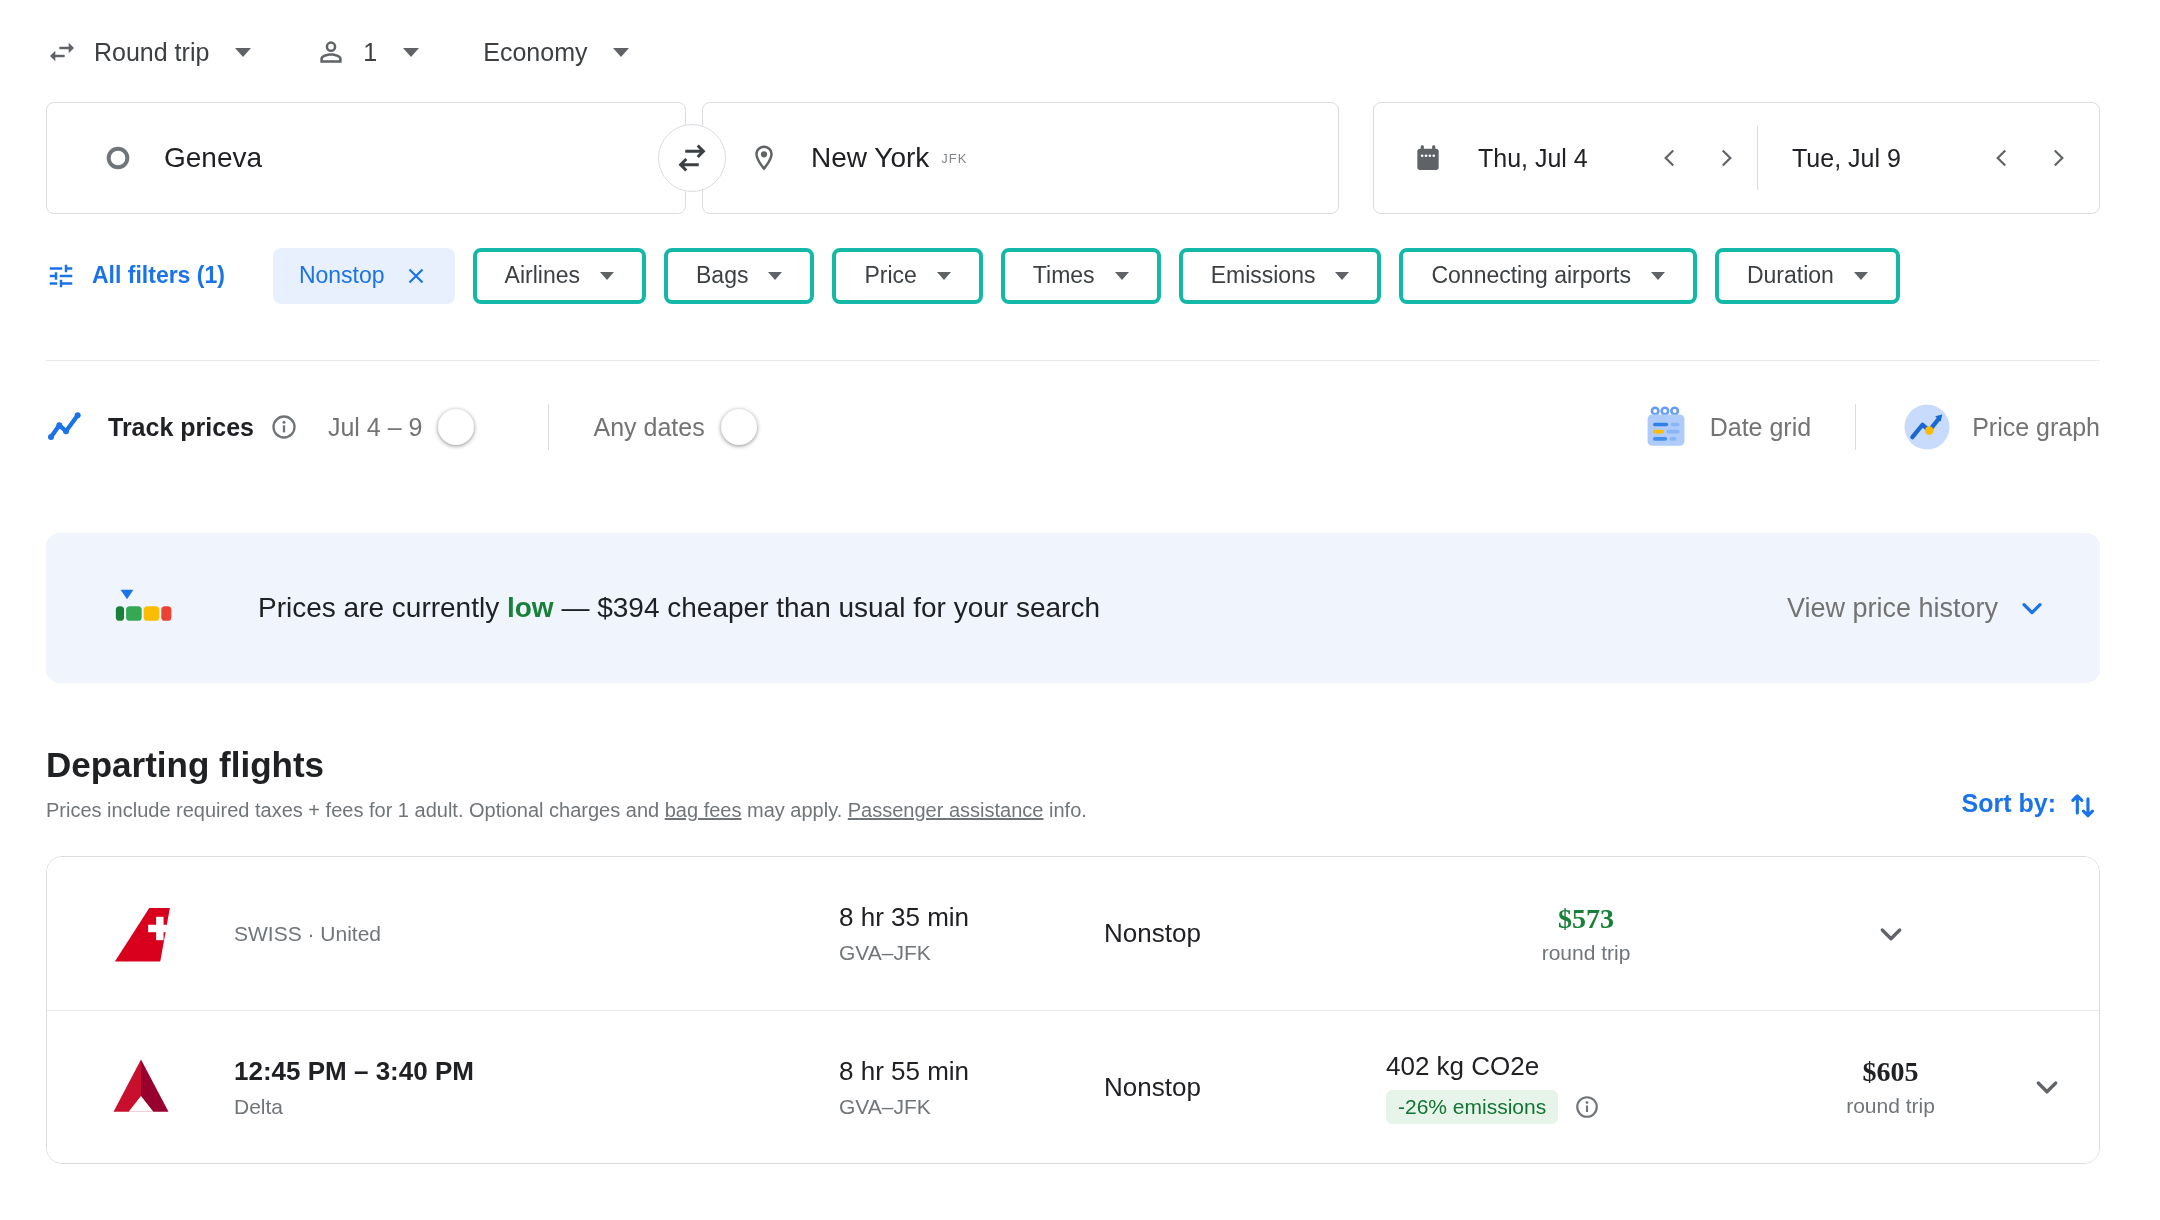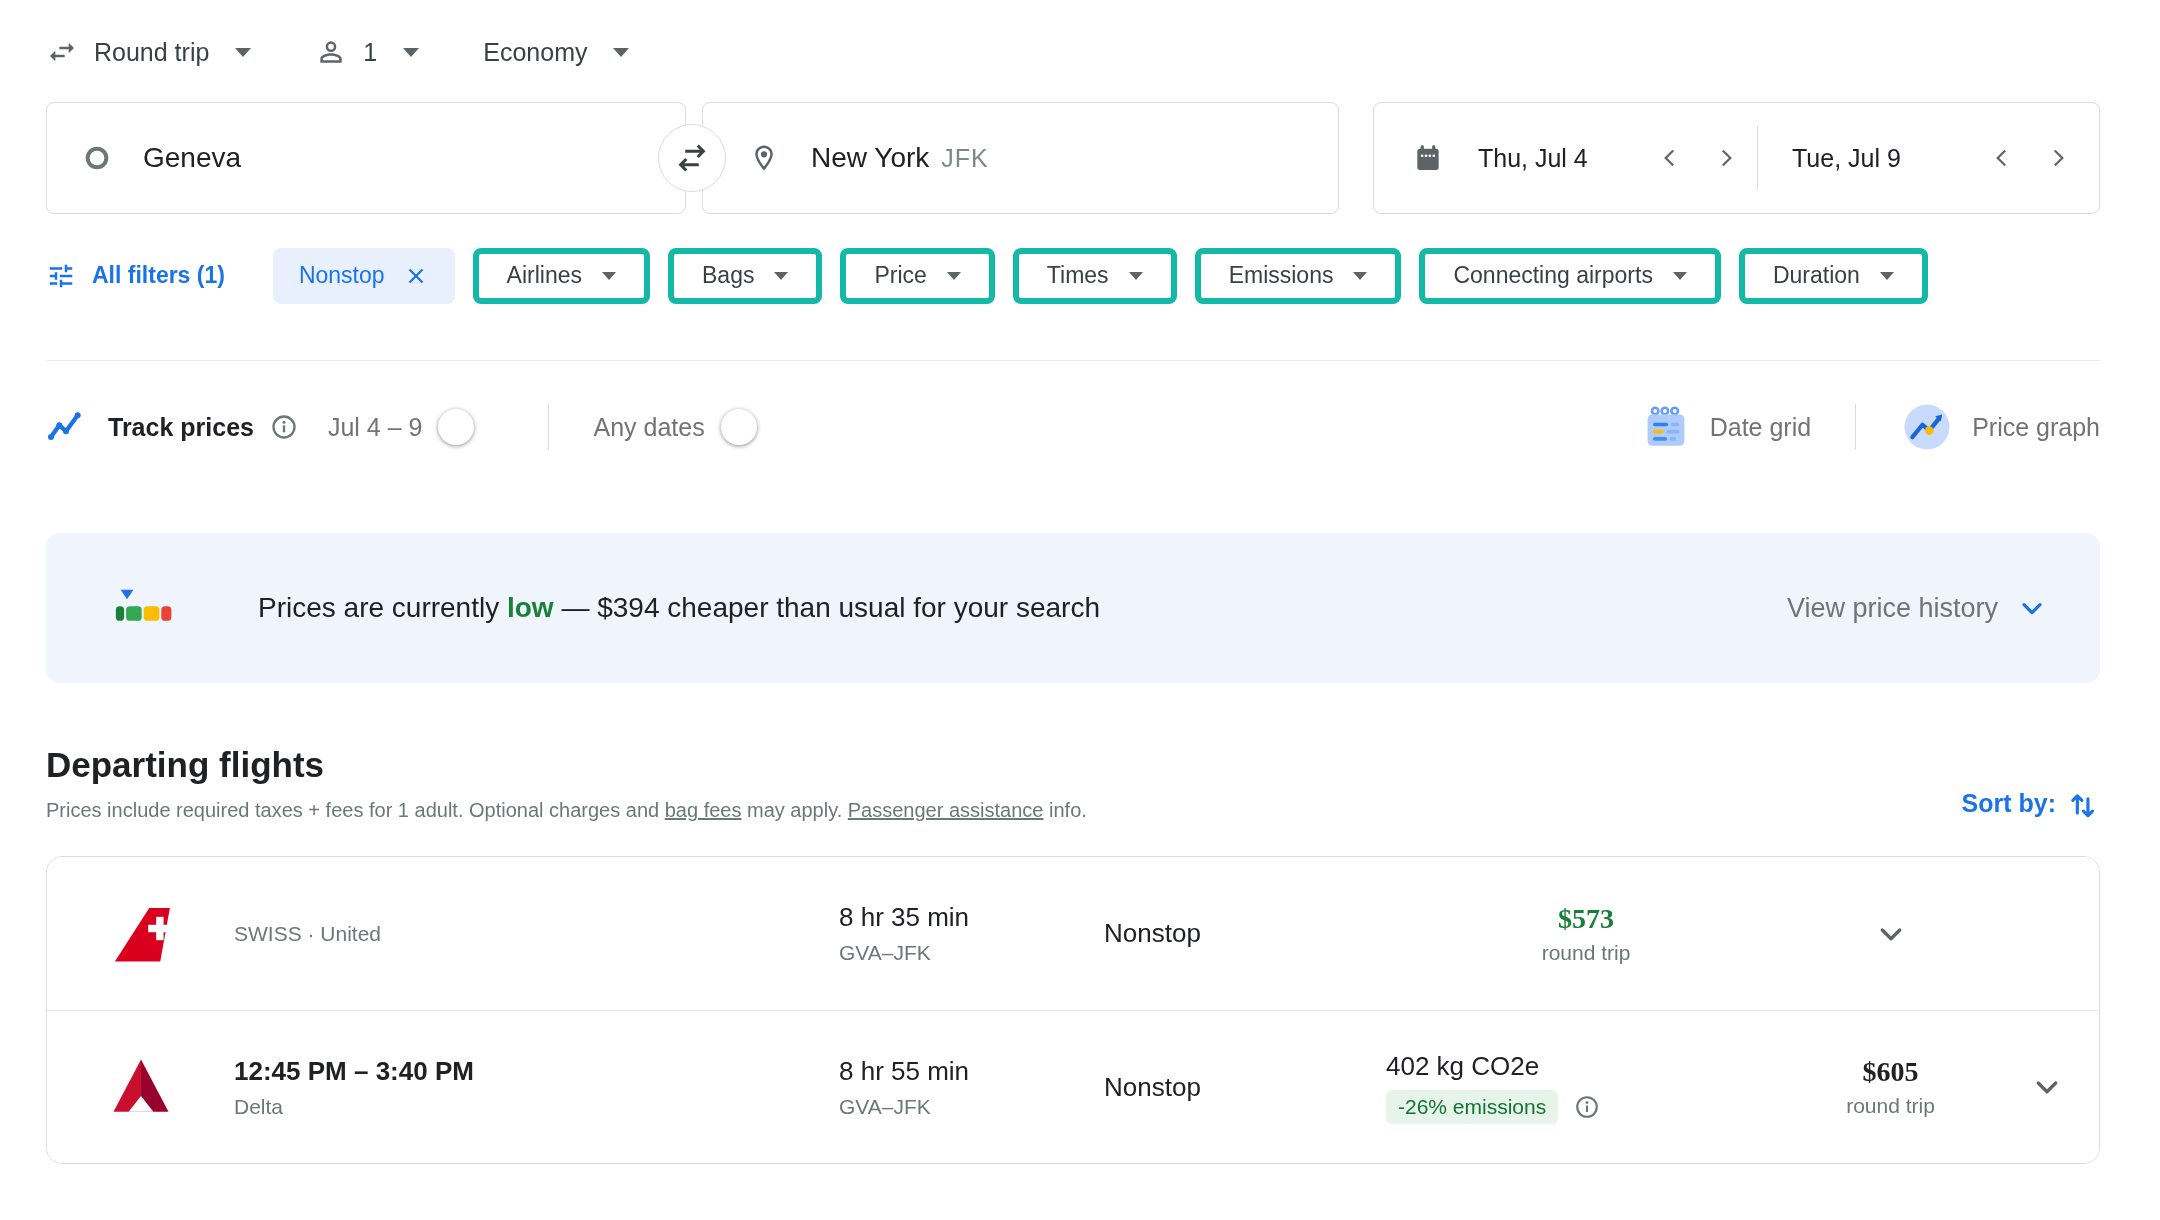--- a/index.html
+++ b/index.html
@@ -15,41 +15,41 @@
   .topbar { display:flex; align-items:center; height:52px; gap:64px; }
   .tb-item { display:flex; align-items:center; gap:16px; background:none; border:none;
              font-family:inherit; font-size:25px; color:#3c4043; cursor:pointer; }
   .caret { width:0; height:0; border-left:8px solid transparent; border-right:8px solid transparent;
            border-top:9px solid #5f6368; margin-left:10px; }
 
   
   .search-row { position:relative; display:flex; margin-top:24px; height:112px; }
   .field { border:1px solid #dadce0; border-radius:8px; display:flex; align-items:center;
            background:#fff; height:112px; }
-  .field-origin { width:640px; padding-left:36px; }
+  .field-origin { width:640px; padding-left:57px; }
   .field-dest   { width:637px; margin-left:16px; padding-left:46px; }
   .field-label  { font-size:28px; color:#202124; margin-left:32px; }
-  .airport-code { font-size:25px; color:#80868b; margin-left:12px; letter-spacing:1px; }
+  .airport-code { font-size:13px; color:#80868b; margin-left:12px; letter-spacing:1px; }
   .swap-btn { position:absolute; left:612px; top:50%; transform:translateY(-50%);
               width:68px; height:68px; border-radius:50%; background:#fff;
               border:1px solid #dadce0; display:flex; align-items:center; justify-content:center;
               cursor:pointer; z-index:2; }
   .field-dates { flex:1; margin-left:34px; padding:0 28px 0 38px; }
   .date-half { display:flex; align-items:center; flex:1; height:100%; cursor:pointer; }
   .date-text { font-size:25px; color:#202124; }
   .date-nav { display:flex; align-items:center; gap:30px; margin-left:auto; margin-right:18px; }
   .nav-btn { background:none; border:none; cursor:pointer; display:flex; }
   .vdivider { width:1px; height:64px; background:#dadce0; }
 
   
   .chips-row { display:flex; align-items:center; margin-top:33px; height:57px; gap:18px; }
   .allfilters { display:flex; align-items:center; gap:16px; background:none; border:none;
                 font-family:inherit; font-size:23px; font-weight:bold; color:#1a73e8;
                 cursor:pointer; margin-right:30px; }
-  .chip { display:flex; align-items:center; height:56px; padding:0 28px; border:6px solid #14b8a6;
+  .chip { display:flex; align-items:center; height:56px; padding:0 28px; border:4px solid #14b8a6;
           border-radius:8px; background:#fff; font-family:inherit; font-size:23px; color:#3c4043;
           cursor:pointer; white-space:nowrap; }
   .chip .caret { margin-left:20px; border-top-width:8px; border-left-width:7px; border-right-width:7px; }
   .chip-active { background:#e8f0fe; border:none; color:#1a73e8; gap:18px; padding:0 26px; }
 
   
   .track-section { margin-top:56px; border-top:1px solid #e8eaed; padding-top:30px; }
   .track-row { display:flex; align-items:center; height:72px; }
   .track-label { font-size:25px; font-weight:bold; color:#202124; margin-left:22px; }
   .blue-label { font-size:25px; font-weight:normal; color:#737373; }

